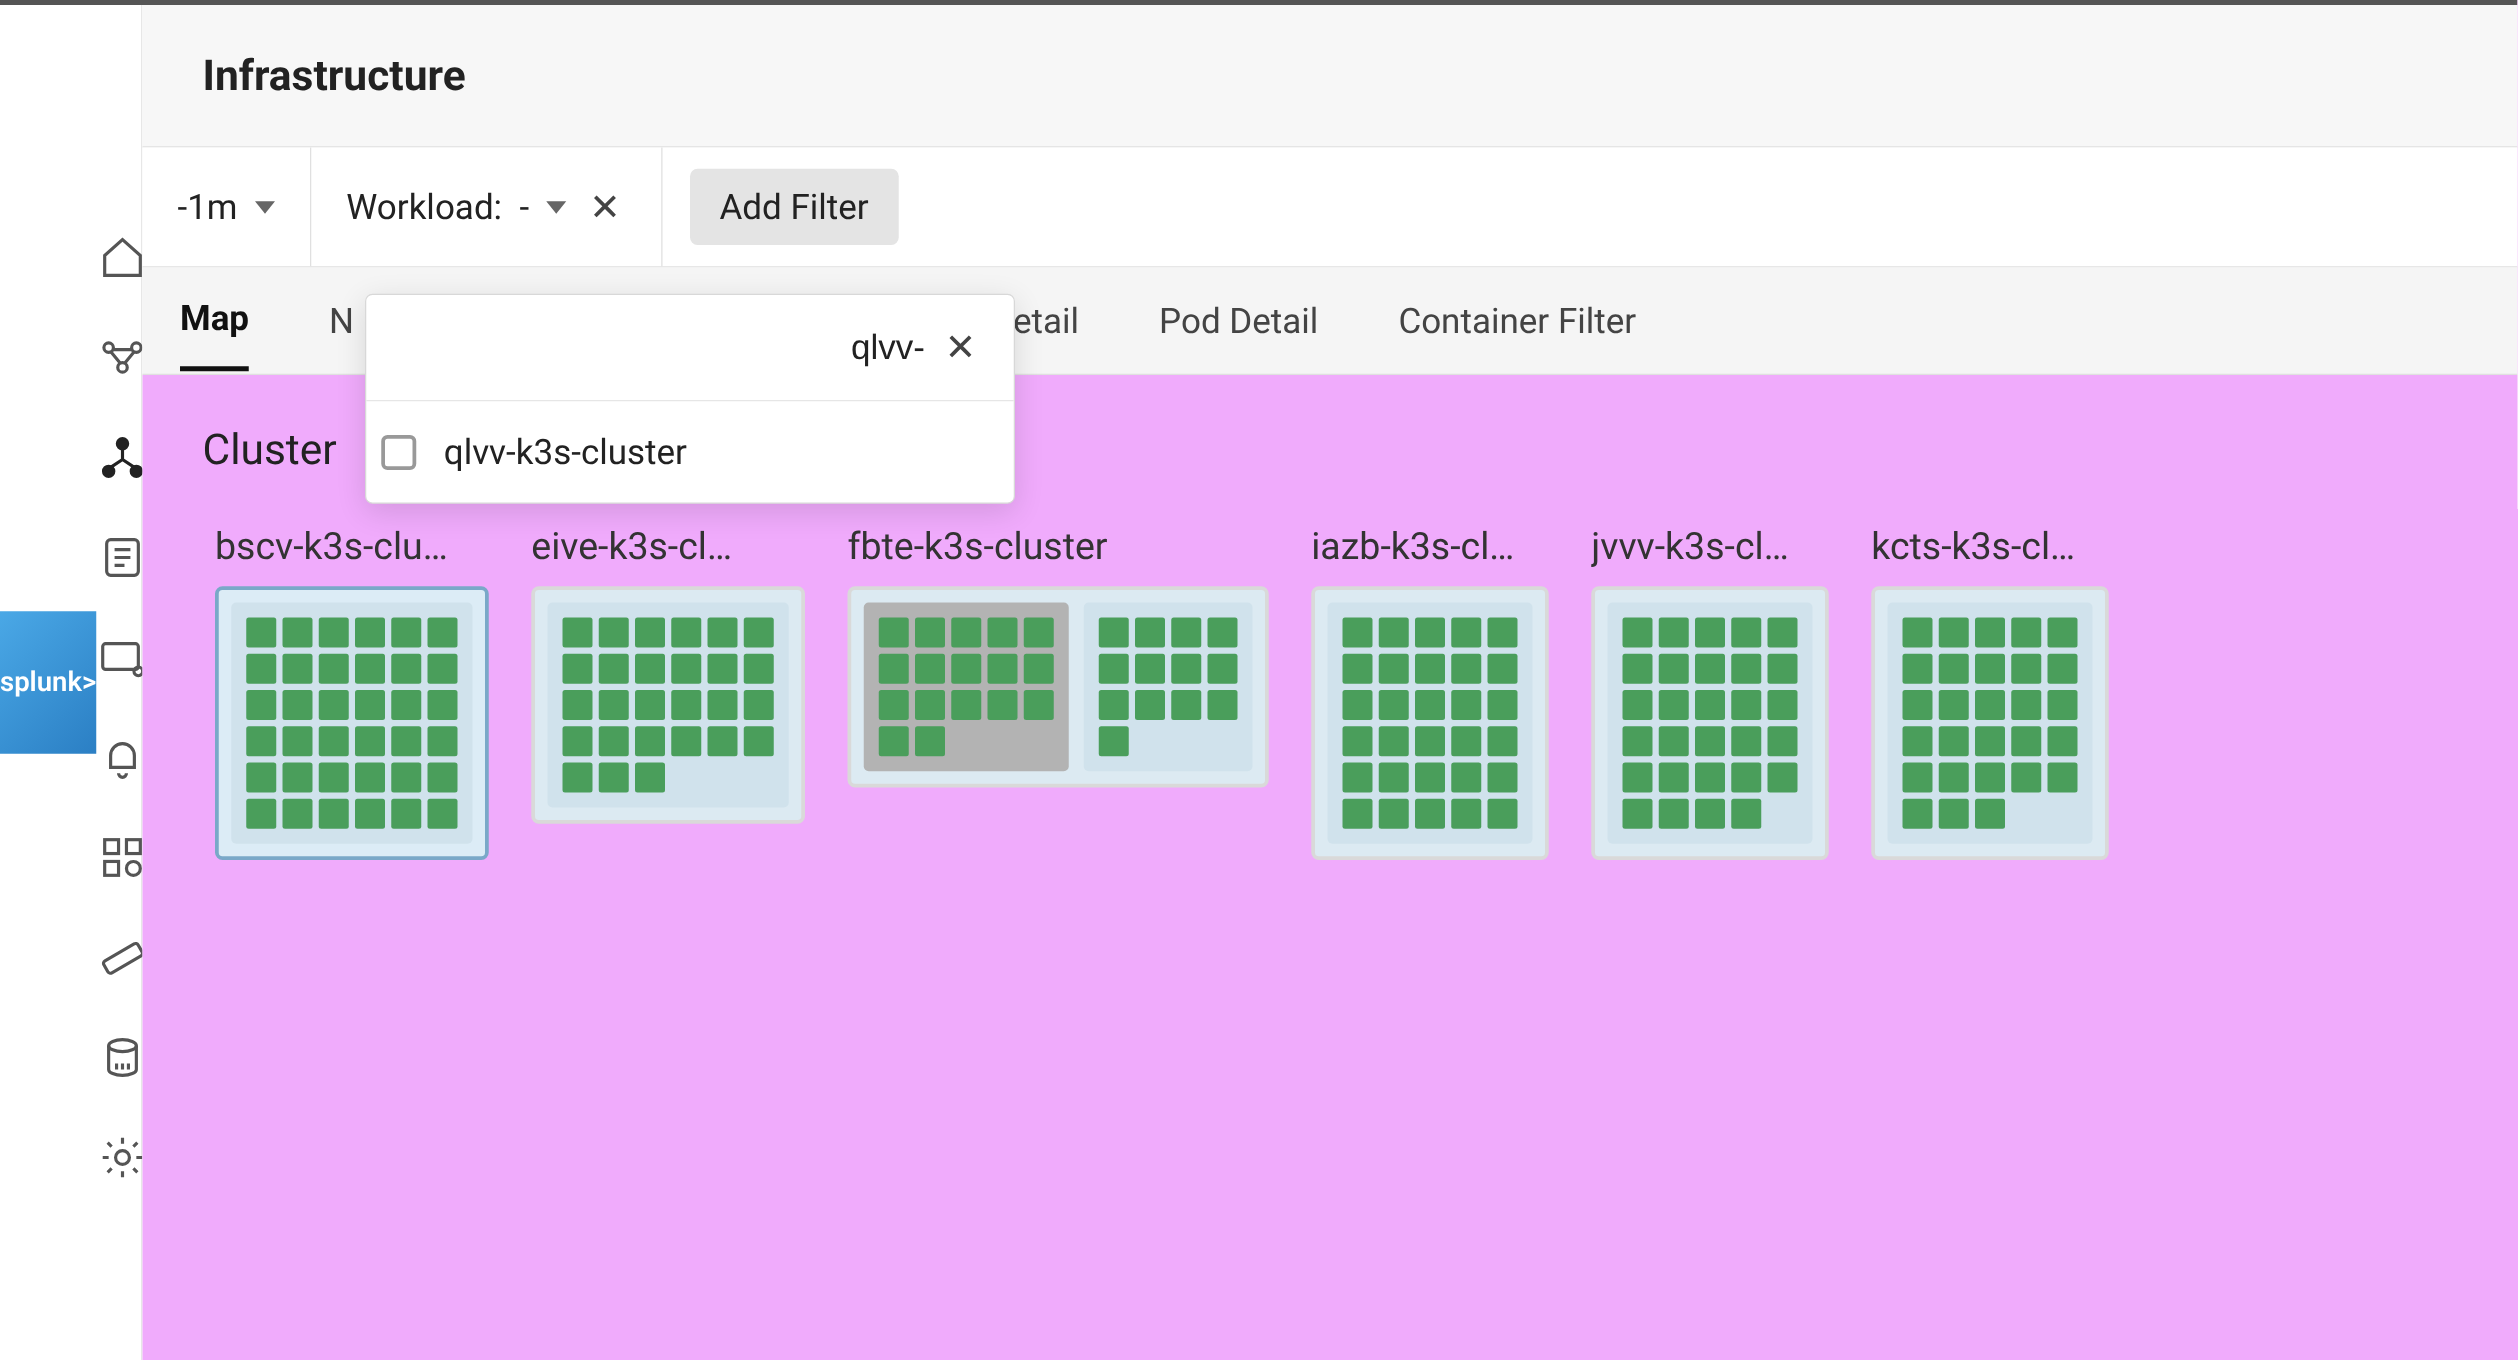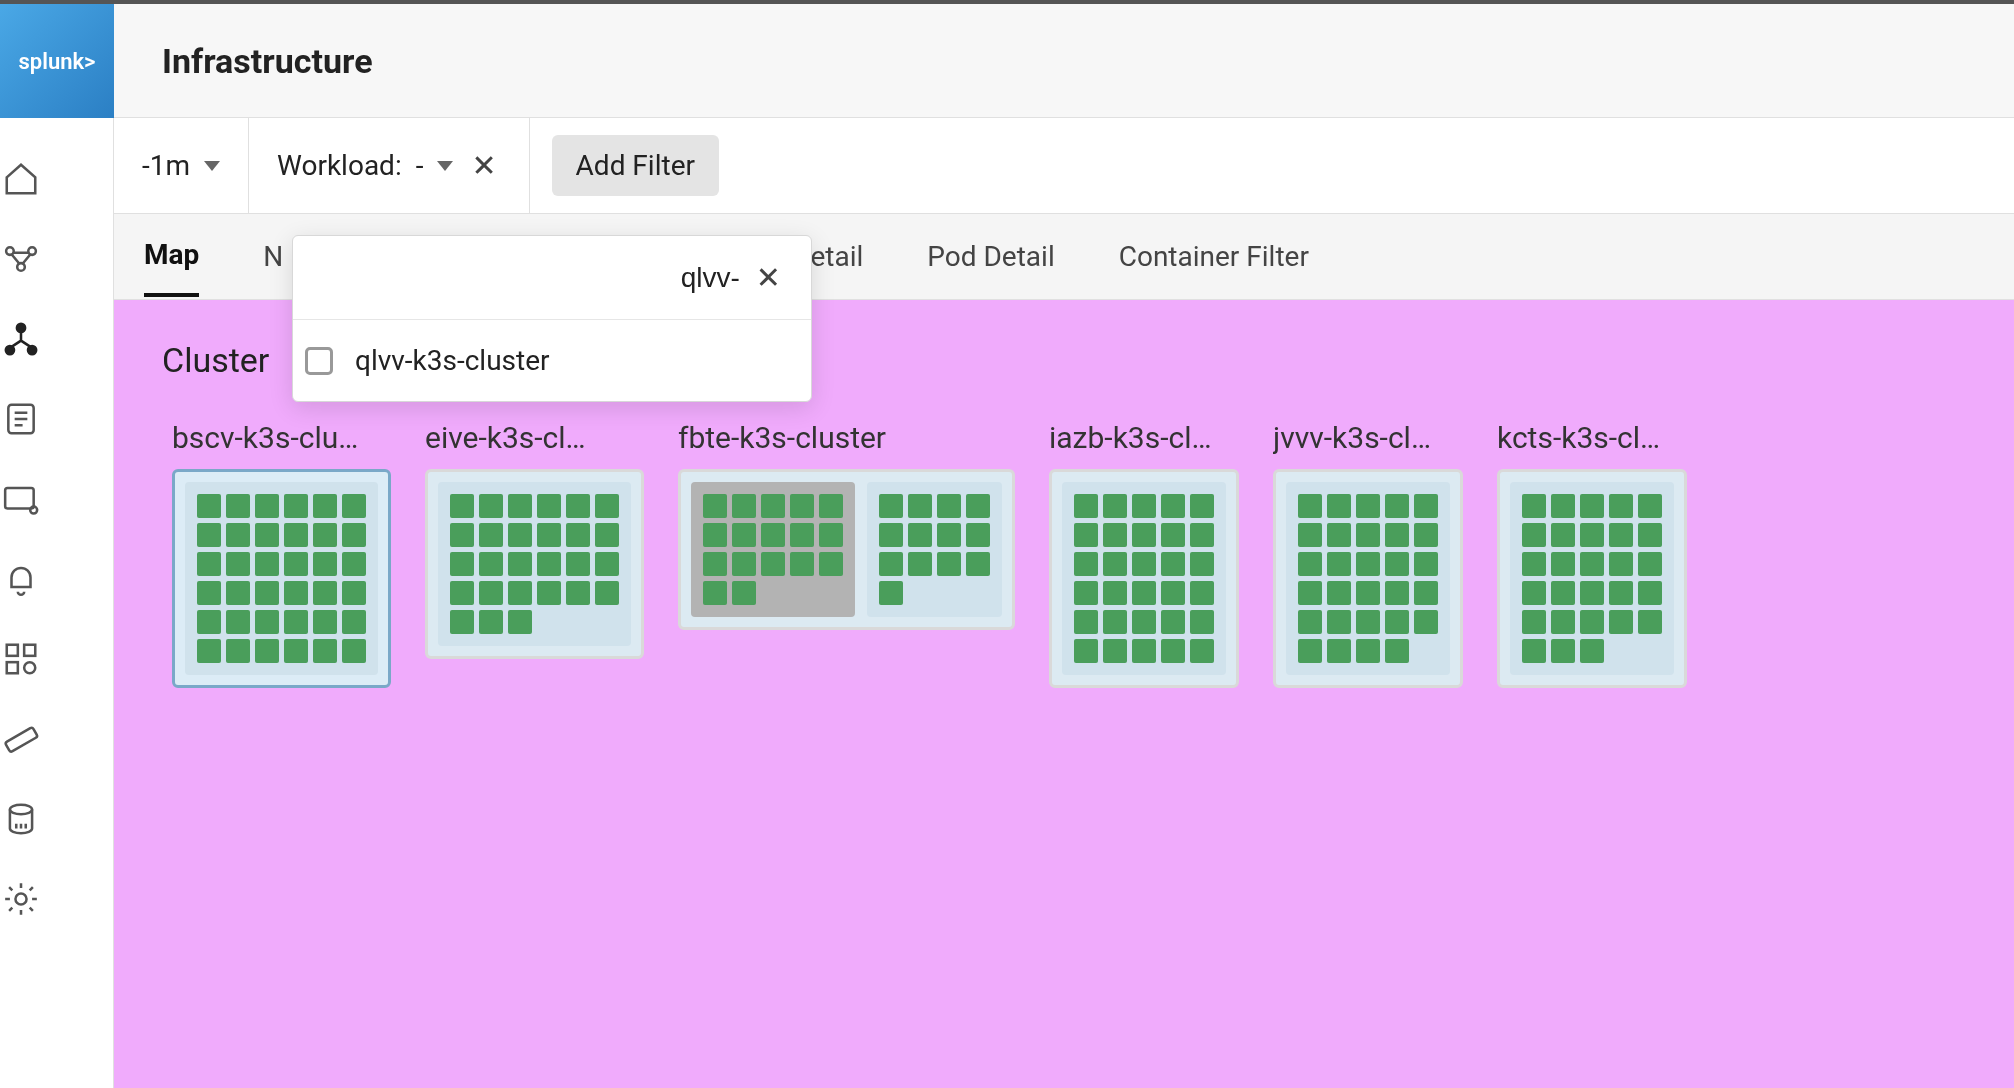--- a/index.html
+++ b/index.html
@@ -10,22 +10,21 @@
     width: 2014px;
     height: 1088px;
     overflow: hidden;
   }
   .app { display: flex; height: 100%; border-top: 4px solid #555; }
   .sidebar {
     width: 114px;
     background: #ffffff;
     border-right: 1px solid #e0e0e0;
     display: flex;
-    flex-direction: column;
-    align-items: flex-start;
+    align-items: center;
   }
   .logo-block {
     width: 114px;
     height: 114px;
     background: linear-gradient(135deg, #4aa8e6 0%, #2b7fc4 100%);
     display: flex;
     align-items: center;
     justify-content: center;
   }
   .logo-text {

